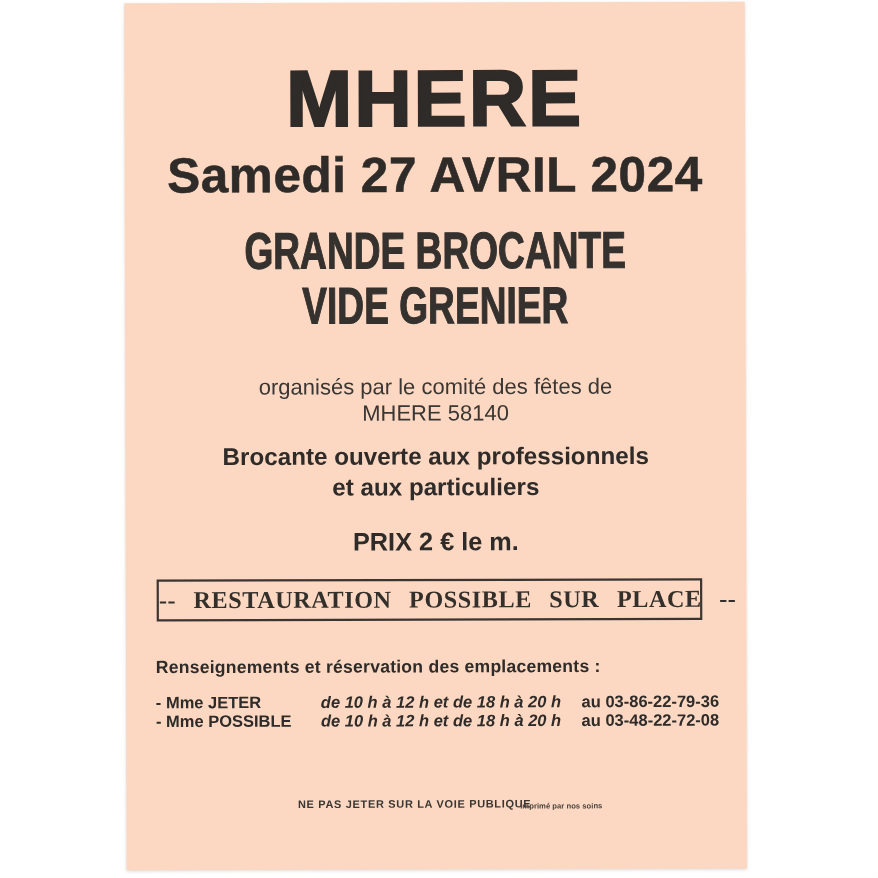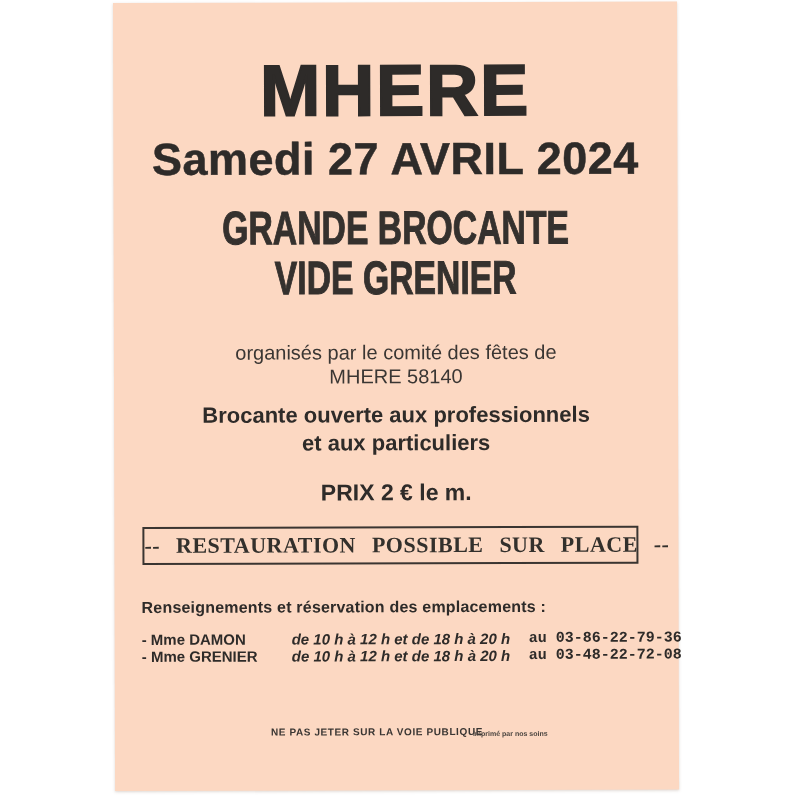--- a/index.html
+++ b/index.html
@@ -112,21 +112,21 @@
   }
   .contact-row {
     position: relative;
     height: 17px;
     font-size: 15px;
     font-weight: 800;
     white-space: nowrap;
   }
   .contact-row .name  { position: absolute; left: 0; }
   .contact-row .hours { position: absolute; left: 150px; font-style: italic; }
-  .contact-row .phone { position: absolute; left: 387px; font-family: Liberation Mono, monospace; }
+  .contact-row .phone { position: absolute; left: 387px; }
   .row-1 { margin-top: 14px; }
   .footer-notice {
     position: absolute;
     left: 156px;
     top: 724px;
     font-size: 10px;
     font-weight: 600;
     letter-spacing: 0.6px;
     color: #3a3633;
     white-space: nowrap;
@@ -169,27 +169,27 @@
     <div class="abs center price">PRIX 2 € le m.</div>
 
     <div class="banner-box">
       <span class="banner-text">-- RESTAURATION POSSIBLE SUR PLACE --</span>
     </div>
 
     <div class="contacts">
       <div class="contacts-heading">Renseignements et réservation des emplacements :</div>
 
       <div class="contact-row row-1">
-        <span class="name">- Mme DAMON</span>
+        <span class="name">- Mme JETER</span>
         <span class="hours">de 10 h à 12 h et de 18 h à 20 h</span>
         <span class="phone">au 03-86-22-79-36</span>
       </div>
 
       <div class="contact-row">
-        <span class="name">- Mme GRENIER</span>
+        <span class="name">- Mme POSSIBLE</span>
         <span class="hours">de 10 h à 12 h et de 18 h à 20 h</span>
         <span class="phone">au 03-48-22-72-08</span>
       </div>
     </div>
 
     <div class="footer-notice">NE PAS JETER SUR LA VOIE PUBLIQUE</div>
 
     <div class="footer-printed">Imprimé par nos soins</div>
 
   </div>

